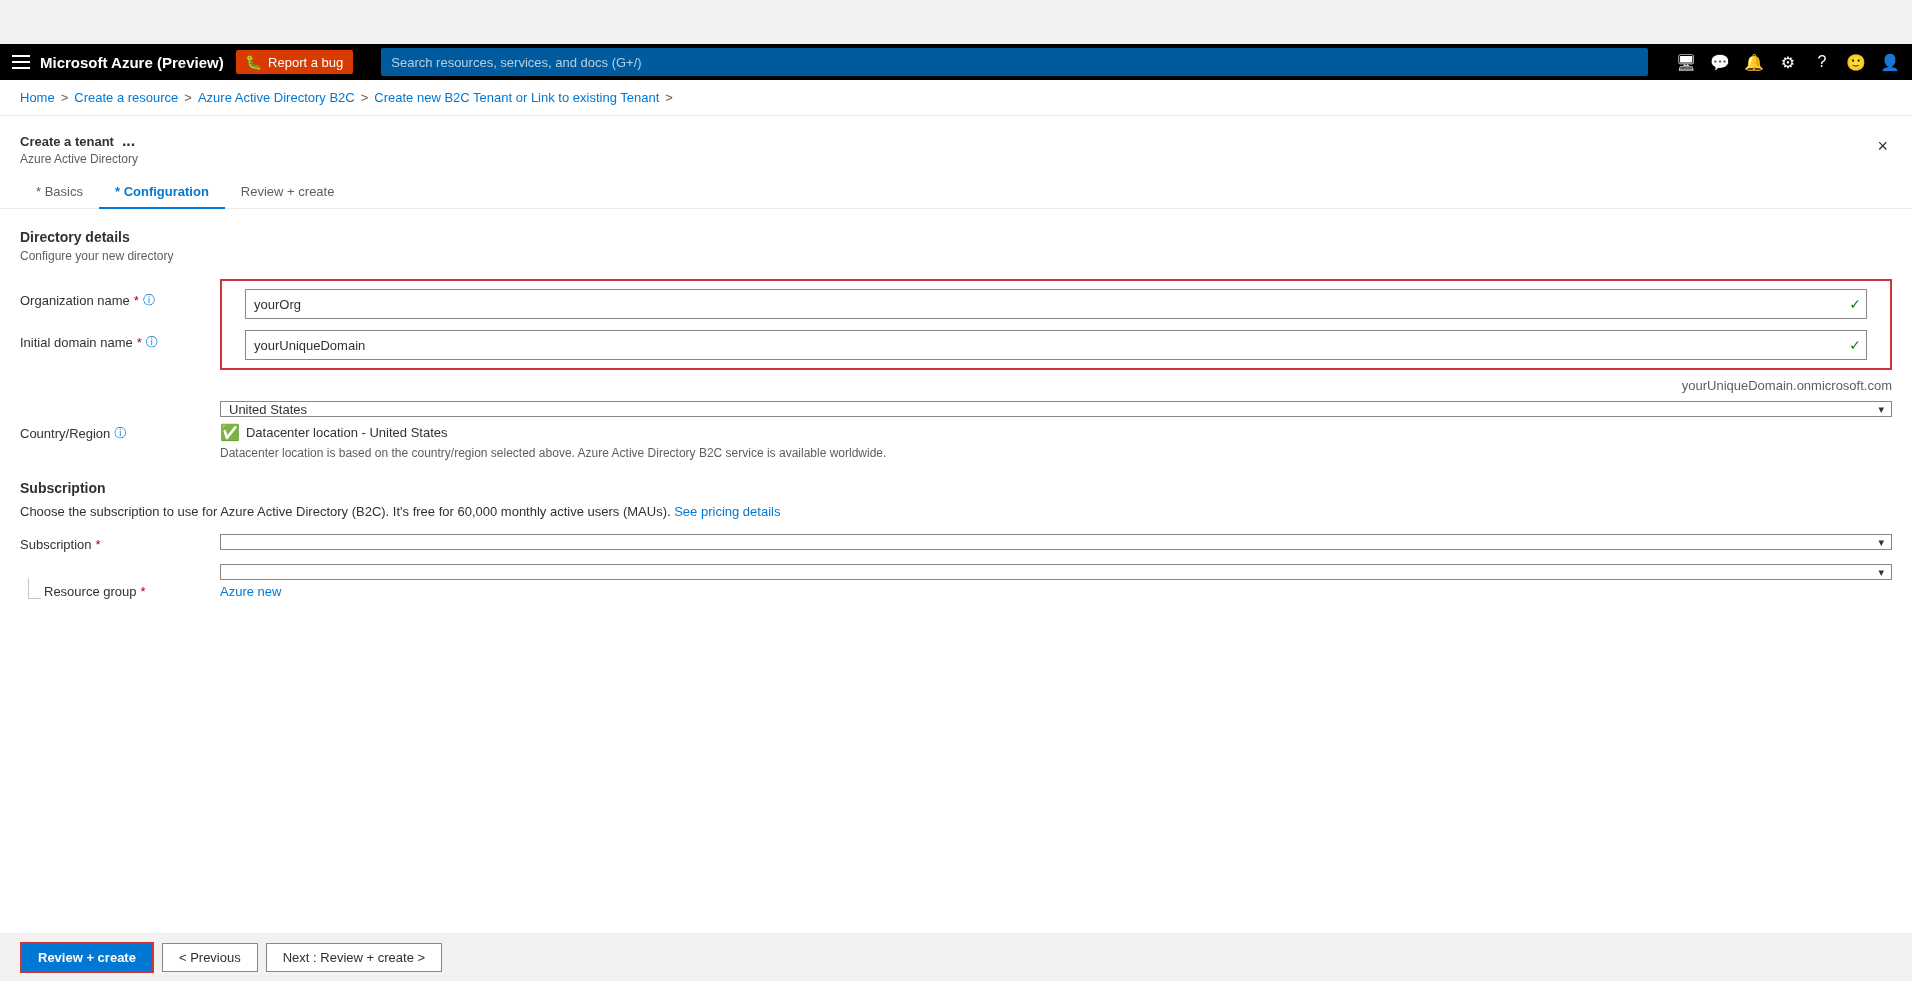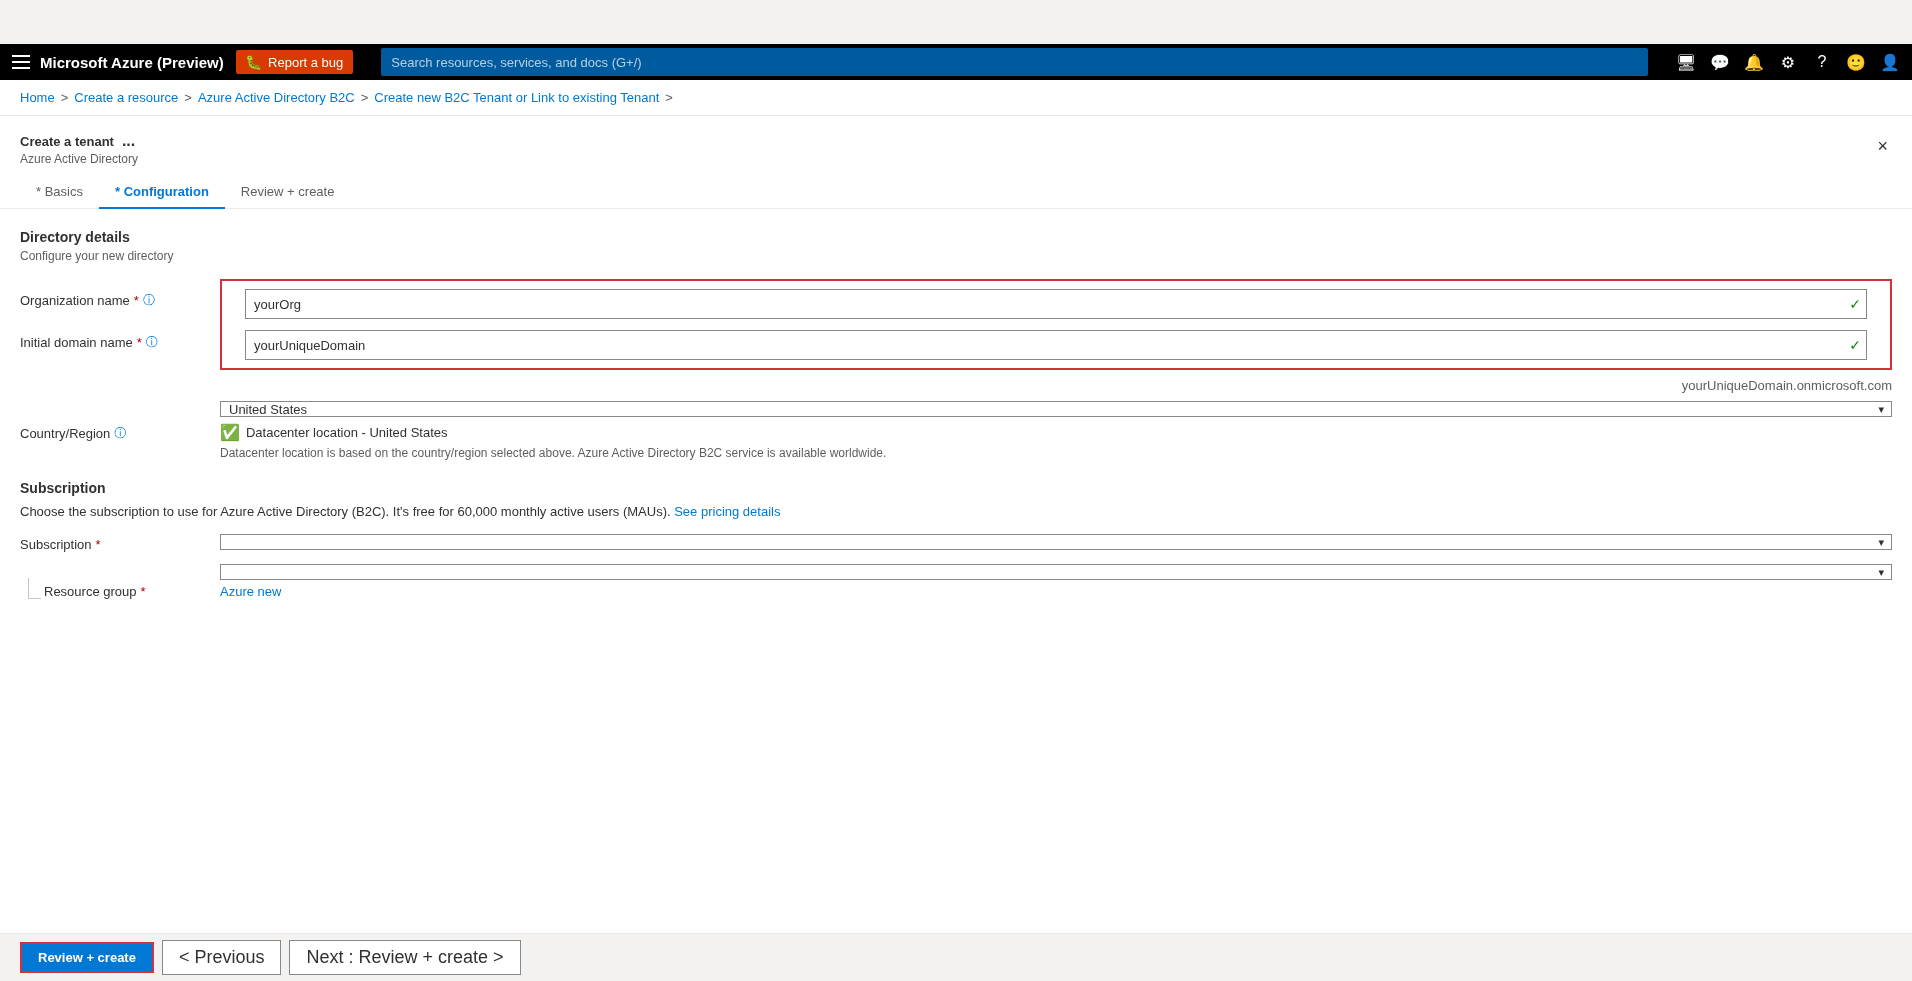--- a/index.html
+++ b/index.html
@@ -132,21 +132,21 @@
     .bottom-bar {
       height: 48px; background: #f3f2f1; border-top: 1px solid #edebe9;
       display: flex; align-items: center; padding: 0 20px; gap: 8px; position: fixed; bottom: 0; left: 0; right: 0;
     }
     .btn-primary {
       background: #0078d4; color: white; border: 2px solid #106ebe; padding: 6px 16px;
       font-size: 13px; cursor: pointer; font-weight: 600;
     }
     .btn-secondary {
       background: white; color: #323130; border: 1px solid #8a8886; padding: 6px 16px;
-      font-size: 18px; cursor: pointer;
+      font-size: 13px; cursor: pointer;
     }
 
     .review-create-btn {
       border: 2px solid #d13438;
     }
   </style>
 </head>
 <body>
 
 <div class="topbar">

